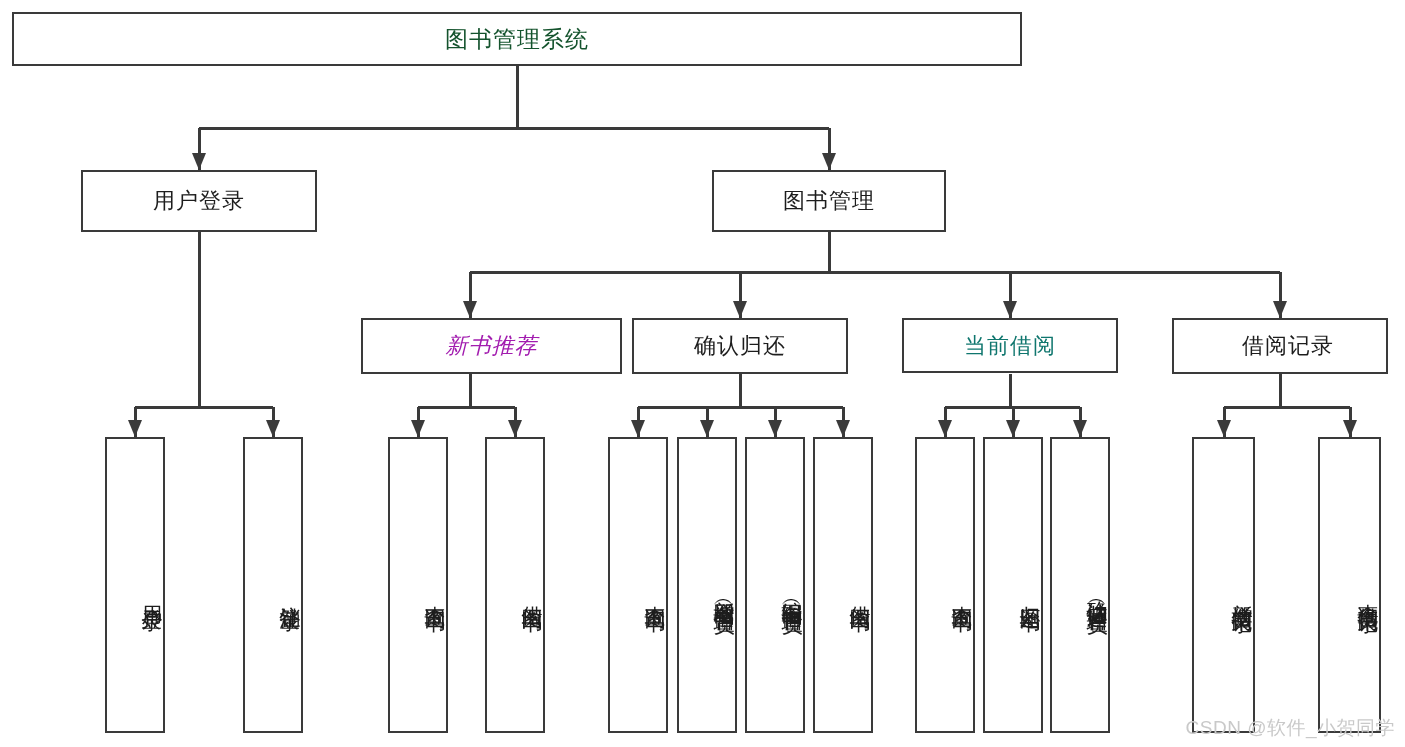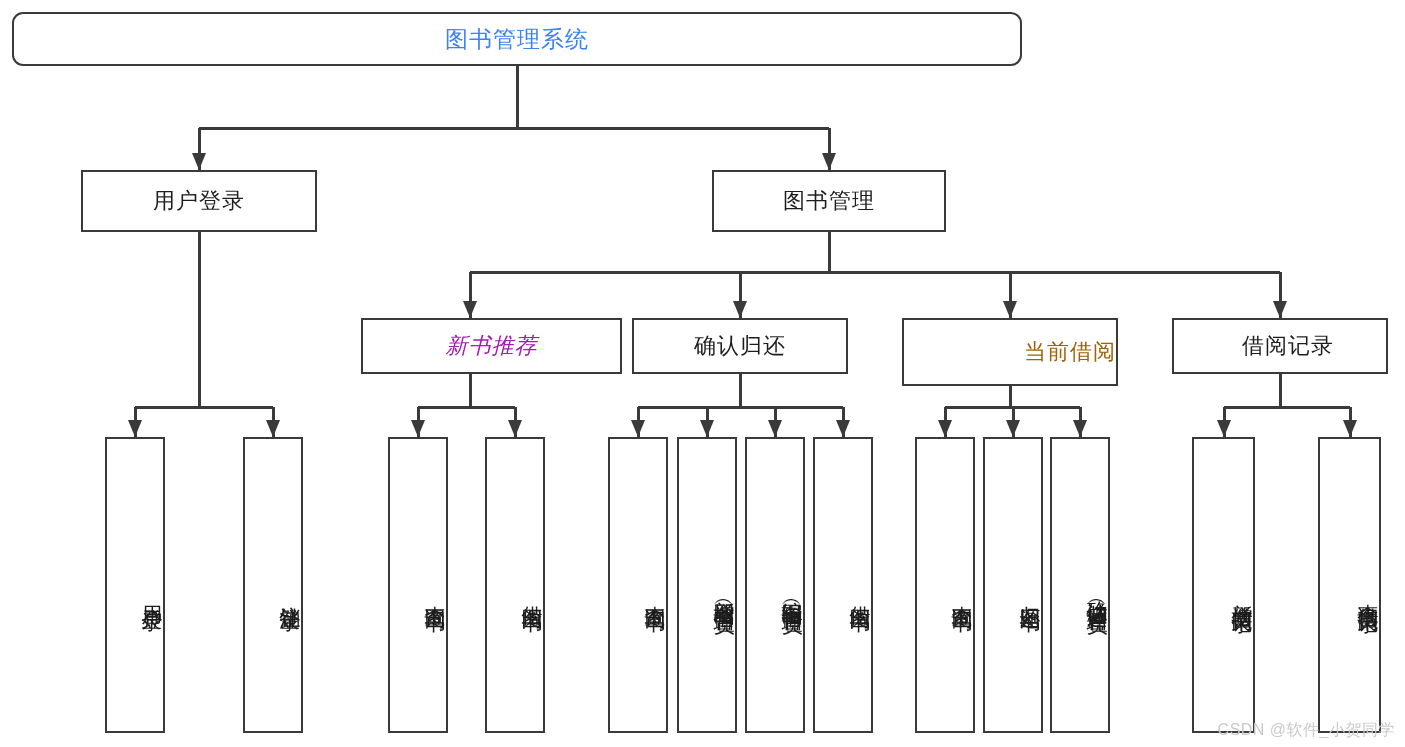--- a/index.html
+++ b/index.html
@@ -33,21 +33,21 @@
     align-items:flex-start;
     justify-content:center;
     line-height:1;
   }
   .node .lbl{ display:block; white-space:nowrap; }
 
   #watermark{
     position:absolute;
     right:10px;
     bottom:6px;
-    font-size:16px;
+    font-size:19px;
     color:#c9c9c9;
     letter-spacing:0.5px;
     white-space:nowrap;
     pointer-events:none;
   }
 </style>
 </head>
 <body>
 
 <div id="diagram">
@@ -99,36 +99,36 @@
       <line x1="1080" y1="407" x2="1080" y2="437" stroke="#3a3a3a" stroke-width="3" shape-rendering="crispEdges"></line>
       <polygon points="1073,420 1087,420 1080,437" fill="#3a3a3a"></polygon>
       <line x1="1280" y1="374" x2="1280" y2="407" stroke="#3a3a3a" stroke-width="3" shape-rendering="crispEdges"></line>
       <line x1="1224" y1="407" x2="1350" y2="407" stroke="#3a3a3a" stroke-width="3" shape-rendering="crispEdges"></line>
       <line x1="1224" y1="407" x2="1224" y2="437" stroke="#3a3a3a" stroke-width="3" shape-rendering="crispEdges"></line>
       <polygon points="1217,420 1231,420 1224,437" fill="#3a3a3a"></polygon>
       <line x1="1350" y1="407" x2="1350" y2="437" stroke="#3a3a3a" stroke-width="3" shape-rendering="crispEdges"></line>
       <polygon points="1343,420 1357,420 1350,437" fill="#3a3a3a"></polygon>
     </svg>
   <div id="nodes">
-      <div class="node root h" style="left: 12px; top: 12px; width: 1010px; height: 54px; border-color: rgb(58, 58, 58); background: rgb(255, 255, 255); color: #3b82f6; border-radius: 11px;">
+      <div class="node root h" style="left: 12px; top: 12px; width: 1010px; height: 54px; border-color: rgb(58, 58, 58); background: rgb(255, 255, 255); color: #14532d;">
         <span class="lbl">图书管理系统</span>
       </div>
       <div class="node h" style="left: 81px; top: 170px; width: 236px; height: 62px; border-color: rgb(58, 58, 58); background: rgb(255, 255, 255); color: rgb(29, 29, 29);">
         <span class="lbl">用户登录</span>
       </div>
       <div class="node h" style="left: 712px; top: 170px; width: 234px; height: 62px; border-color: rgb(58, 58, 58); background: rgb(255, 255, 255); color: rgb(29, 29, 29);">
         <span class="lbl">图书管理</span>
       </div>
       <div class="node h" style="left: 361px; top: 318px; width: 261px; height: 56px; border-color: rgb(58, 58, 58); background: rgb(255, 255, 255); color: #a21caf; font-style: italic;">
         <span class="lbl">新书推荐</span>
       </div>
       <div class="node h" style="left: 632px; top: 318px; width: 216px; height: 56px; border-color: rgb(58, 58, 58); background: rgb(255, 255, 255); color: rgb(29, 29, 29);">
         <span class="lbl">确认归还</span>
       </div>
-      <div class="node h" style="left: 902px; top: 318px; width: 216px; height: 68px; border-color: rgb(58, 58, 58); background: rgb(255, 255, 255); color: #a16207; justify-content: flex-end;">
+      <div class="node h" style="left: 902px; top: 318px; width: 216px; height: 55px; border-color: rgb(58, 58, 58); background: rgb(255, 255, 255); color: #0f766e;">
         <span class="lbl">当前借阅</span>
       </div>
       <div class="node h" style="left: 1172px; top: 318px; width: 216px; height: 56px; border-color: rgb(58, 58, 58); background: rgb(255, 255, 255); color: rgb(29, 29, 29); padding-left: 16px;">
         <span class="lbl">借阅记录</span>
       </div>
       <div class="node leaf" style="left: 105px; top: 437px; width: 60px; height: 296px; border-color: rgb(58, 58, 58); background: rgb(255, 255, 255); color: rgb(29, 29, 29);">
         <span class="lbl">用户登录</span>
       </div>
       <div class="node leaf" style="left: 243px; top: 437px; width: 60px; height: 296px; border-color: rgb(58, 58, 58); background: rgb(255, 255, 255); color: rgb(29, 29, 29);">
         <span class="lbl">注销登录</span>

